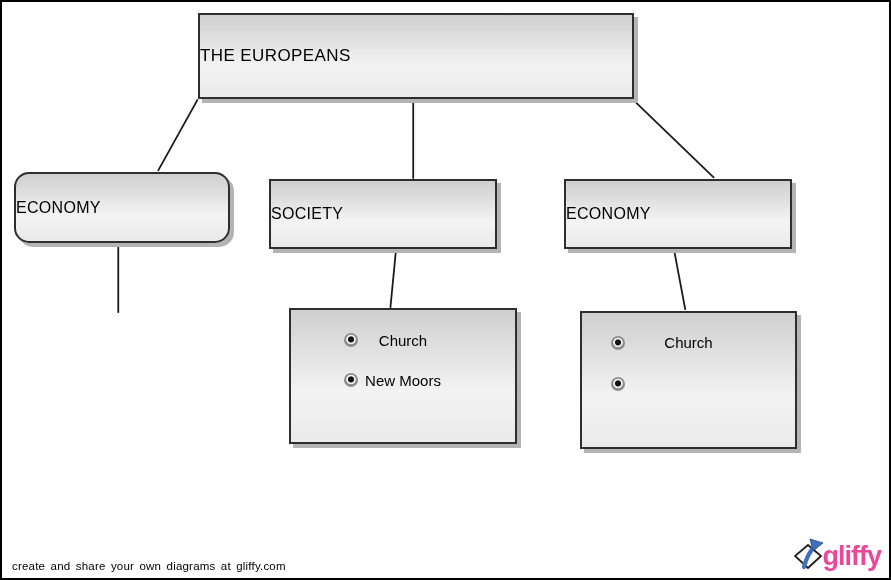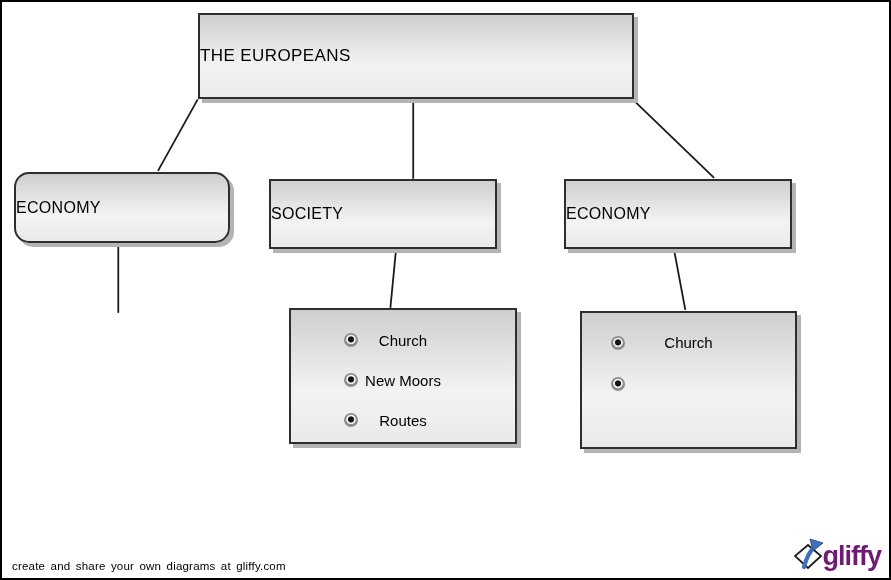--- a/index.html
+++ b/index.html
@@ -39,21 +39,21 @@
   .tagline{
     position:absolute;left:10px;bottom:6px;
     font-size:11.5px;font-weight:normal;letter-spacing:.2px;word-spacing:2px;
   }
   .logo{
     position:absolute;right:8px;bottom:4px;
     display:flex;align-items:center;
   }
   .logo-text{
     font-size:27px;font-weight:bold;letter-spacing:-1px;
-    color:#701a75;margin-left:-7px;line-height:34px;
+    color:#ec4899;margin-left:-7px;line-height:34px;
   }
 </style>
 </head>
 <body>
 
 <div class="frame">
 
   <svg class="connectors" viewBox="0 0 891 580" xmlns="http://www.w3.org/2000/svg">
     <line x1="196" y1="98" x2="156" y2="170" stroke="#1a1a1a" stroke-width="1.8"></line>
     <line x1="413" y1="97" x2="413" y2="178" stroke="#1a1a1a" stroke-width="1.8"></line>
@@ -82,24 +82,20 @@
 
   <div class="node listbox society-list">
     <div class="li-row">
       <span class="bullet"></span>
       <span class="li-text">Church</span>
     </div>
     <div class="li-row">
       <span class="bullet"></span>
       <span class="li-text">New Moors</span>
     </div>
-    <div class="li-row">
-      <span class="bullet"></span>
-      <span class="li-text">Routes</span>
-    </div>
   </div>
 
   <div class="node listbox politics-list">
     <div class="li-row">
       <span class="bullet"></span>
       <span class="li-text">Church</span>
     </div>
     <div class="li-row">
       <span class="bullet"></span>
     </div>

